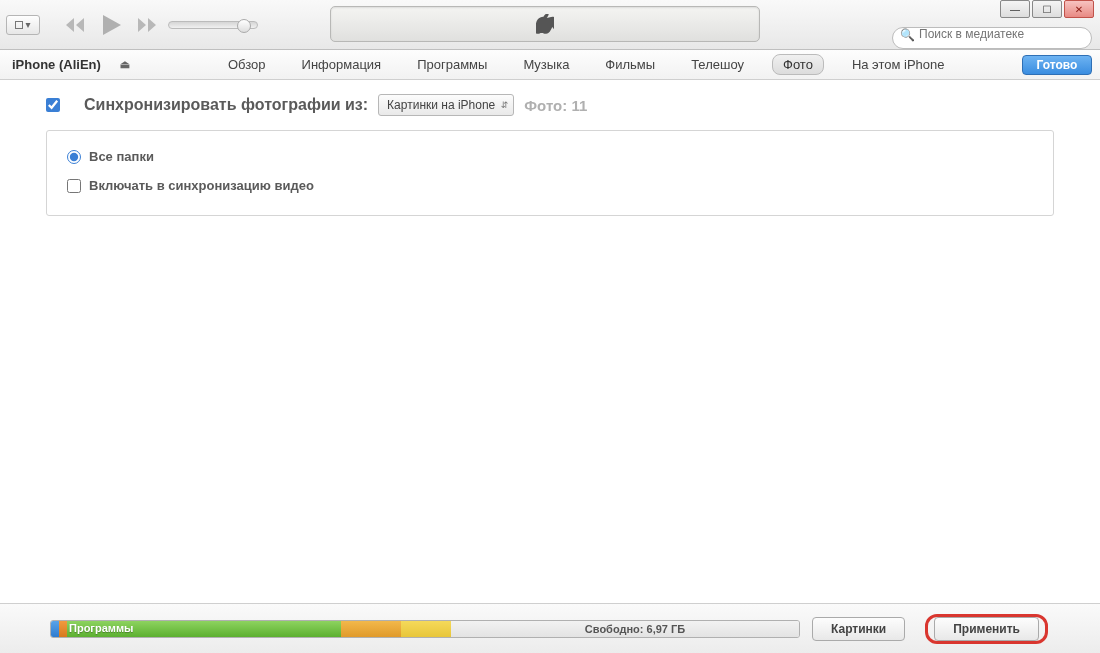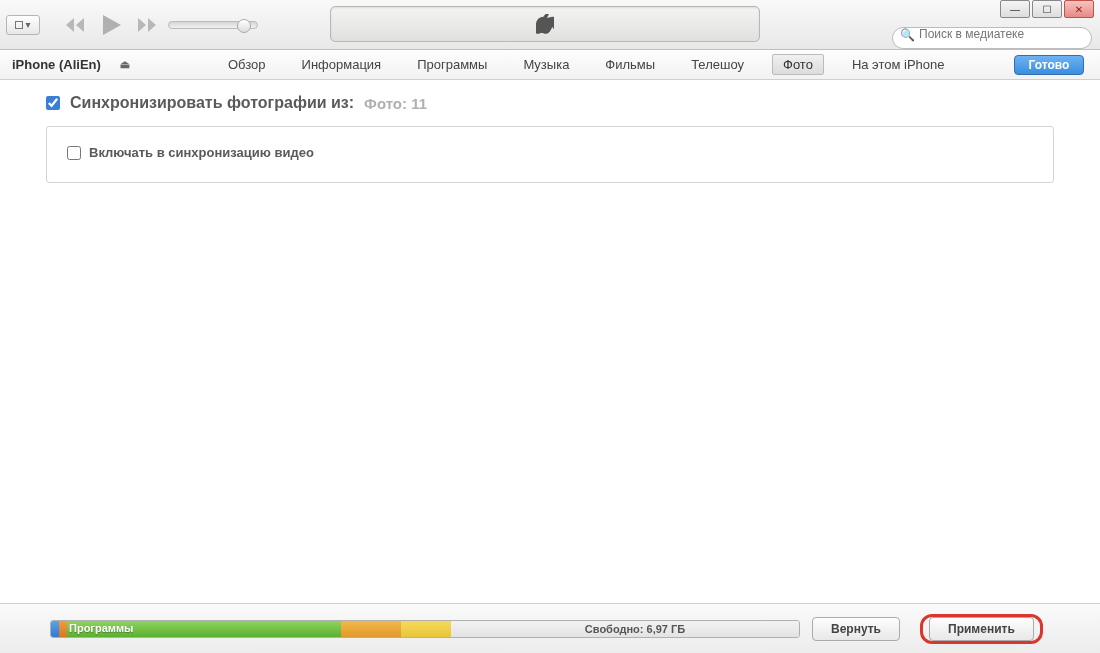--- a/index.html
+++ b/index.html
@@ -24,28 +24,28 @@
 .search-wrap { position:absolute; right:8px; top:24px; }
 .search { width:200px; height:22px; border:1px solid #bcbcbc; border-radius:11px; padding:0 10px 8px 26px; font-size:12px; color:#888; background:#fff; outline:none;}
 .search-wrap .mag { position:absolute; left:8px; top:4px; color:#888; font-size:12px;}
 
 
 .tab-bar { height:30px; background:linear-gradient(#fdfdfd,#f2f2f2); border-bottom:1px solid #cfcfcf; display:flex; align-items:center; padding:0 12px; font-size:13px; position:relative;}
 .device-name { font-weight:bold; color:#333; display:flex;align-items:center;gap:19px;}
 .device-name .eject { font-size:11px; color:#666;}
 .tabs { position:absolute; left:220px; display:flex; gap:20px; align-items:center;}
 .tab { color:#444; cursor:pointer; padding:3px 8px; font-size:13px;}
-.tab.active { background:linear-gradient(#f0f0f0,#dcdcdc); border:1px solid #bbb; border-radius:2px; padding:2px 10px; color:#333;}
-.done-btn { position:absolute; right:16px; width:70px; height:20px; background:linear-gradient(#6db3f2,#3a8de0); border:1px solid #2e6fb5; border-radius:4px; color:#fff; font-size:12px; font-weight:bold; display:flex;align-items:center;justify-content:center; cursor:pointer;}
+.tab.active { background:linear-gradient(#f0f0f0,#dcdcdc); border:1px solid #bbb; border-radius:8px; padding:2px 10px; color:#333;}
+.done-btn { position:absolute; right:8px; width:70px; height:20px; background:linear-gradient(#6db3f2,#3a8de0); border:1px solid #2e6fb5; border-radius:4px; color:#fff; font-size:12px; font-weight:bold; display:flex;align-items:center;justify-content:center; cursor:pointer;}
 
 
 .content { padding:14px 46px; }
 .sync-row { display:flex; align-items:center; gap:10px; }
 .sync-row .chk { width:14px;height:14px; accent-color:#3a7fd5;}
-.sync-label { font-size:16px; font-weight:bold; color:#5a5a5a; }
+.sync-label { font-size:16px; font-weight:bold; color:#5a5a5a;margin-left:14px; }
 .sel { height:22px; border:1px solid #b7b7b7; border-radius:3px; background:linear-gradient(#fcfcfc,#e9e9e9); font-size:12px; padding:0 18px 0 8px; color:#444; position:relative; display:inline-flex;align-items:center; cursor:pointer;}
 .sel::after { content:"⇵"; position:absolute; right:5px; font-size:9px; color:#777;}
 .count { font-size:15px; color:#b0b0b0; font-weight:bold;}
 .count .num { color:#b0b0b0;}
 
 .panel { margin-top:14px; border:1px solid #d5d5d5; border-radius:3px; padding:18px 20px 22px; }
 .radio-row,.check-row { display:flex; align-items:center; gap:8px; margin-bottom:14px; font-size:13px; }
 .radio-row input[type=radio] { width:14px;height:14px; accent-color:#3a7fd5;}
 .radio-row.disabled { color:#b8b8b8; }
 .radio-row label,.check-row label { font-weight:bold; color:#5a5a5a;}
@@ -126,41 +126,48 @@
     <div class="tab active">Фото</div>
     <div class="tab">На этом iPhone</div>
   </div>
   <div class="done-btn">Готово</div>
 </div>
 
 <div class="content">
   <div class="sync-row">
     <input type="checkbox" class="chk" checked="" style="">
     <span class="sync-label">Синхронизировать фотографии из:</span>
+    <div class="sel">
+      <span>Картинки на iPhone</span>
+    </div>
     <span class="count">
       <span>Фото:</span>
       <span class="num">11</span>
     </span>
   </div>
 
   <div class="panel">
+    <div class="radio-row">
+      <input type="radio" name="folders" checked="" style="">
+      <label>Все папки</label>
+    </div>
     <div class="check-row" style="margin-bottom:0;">
       <input type="checkbox" style="">
       <label>Включать в синхронизацию видео</label>
     </div>
   </div>
 </div>
 
 <div class="bottom">
   <div class="capacity">
     <div class="seg s1"></div>
     <div class="seg s2"></div>
     <div class="seg s3"></div>
     <div class="seg s4"></div>
     <div class="seg s5"></div>
     <div class="seg free">Свободно: 6,97 ГБ</div>
     <div class="cap-label">Программы</div>
   </div>
-  <div class="btn">Вернуть</div>
+  <div class="btn">Картинки</div>
   <div class="apply-wrap">
     <div class="btn">Применить</div>
   </div>
 </div>
 
 </body></html>

